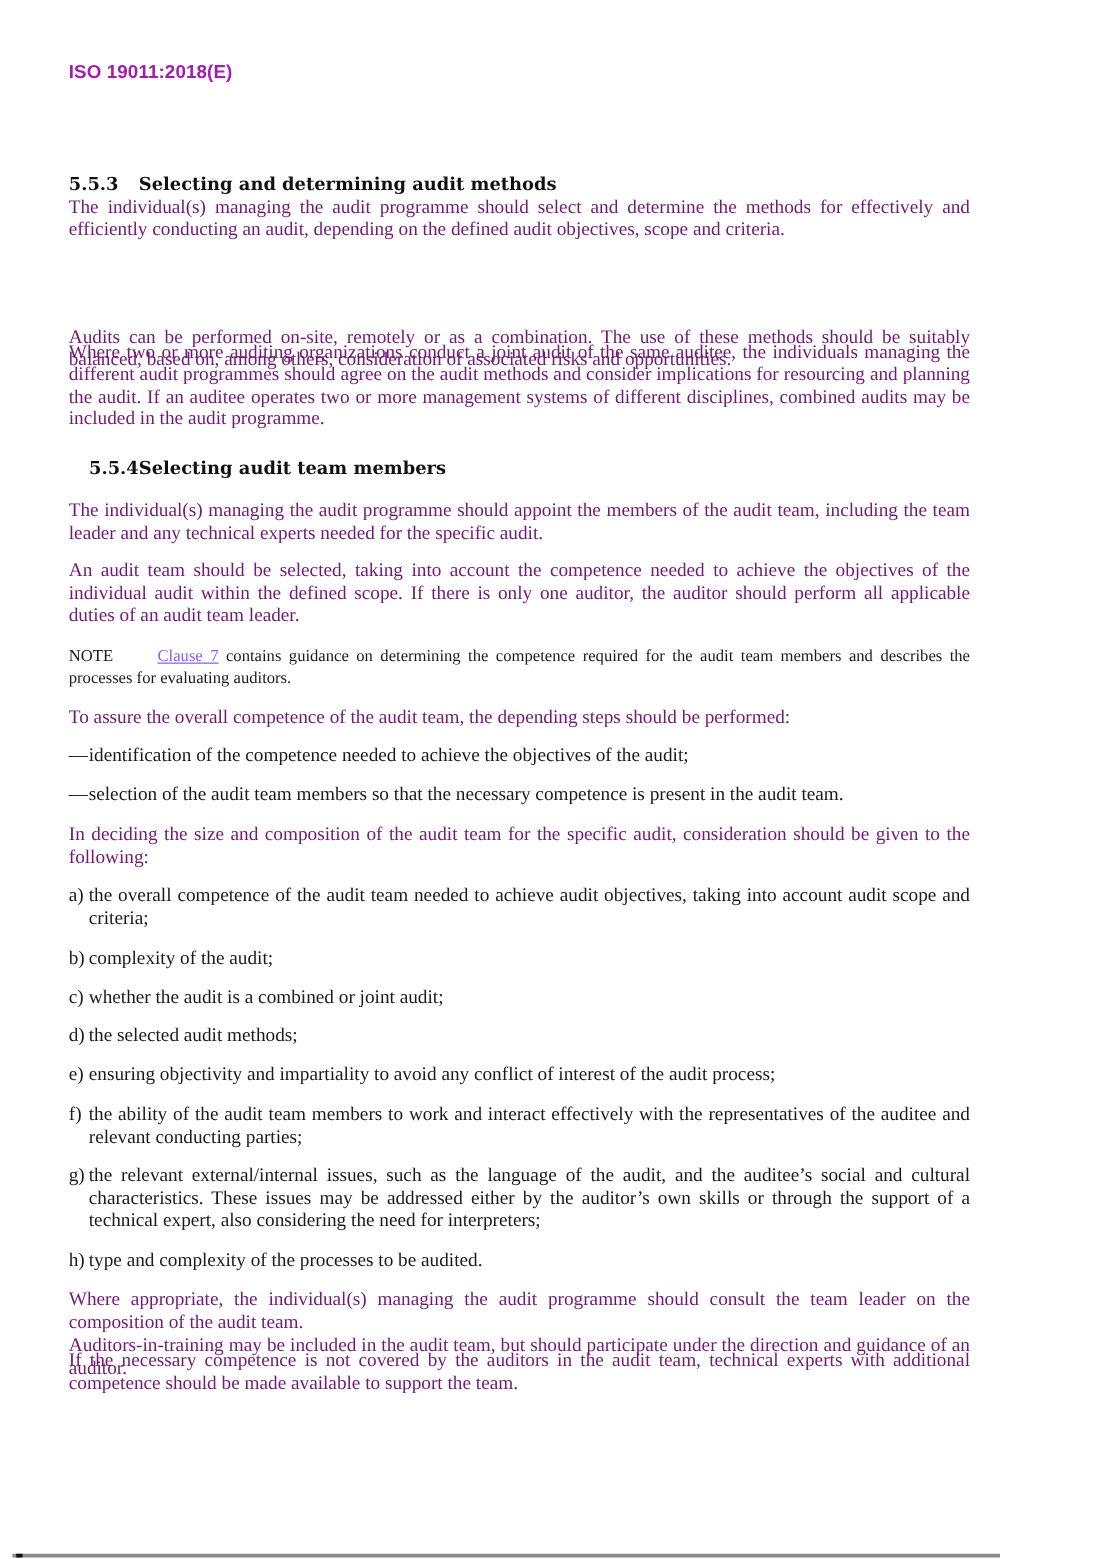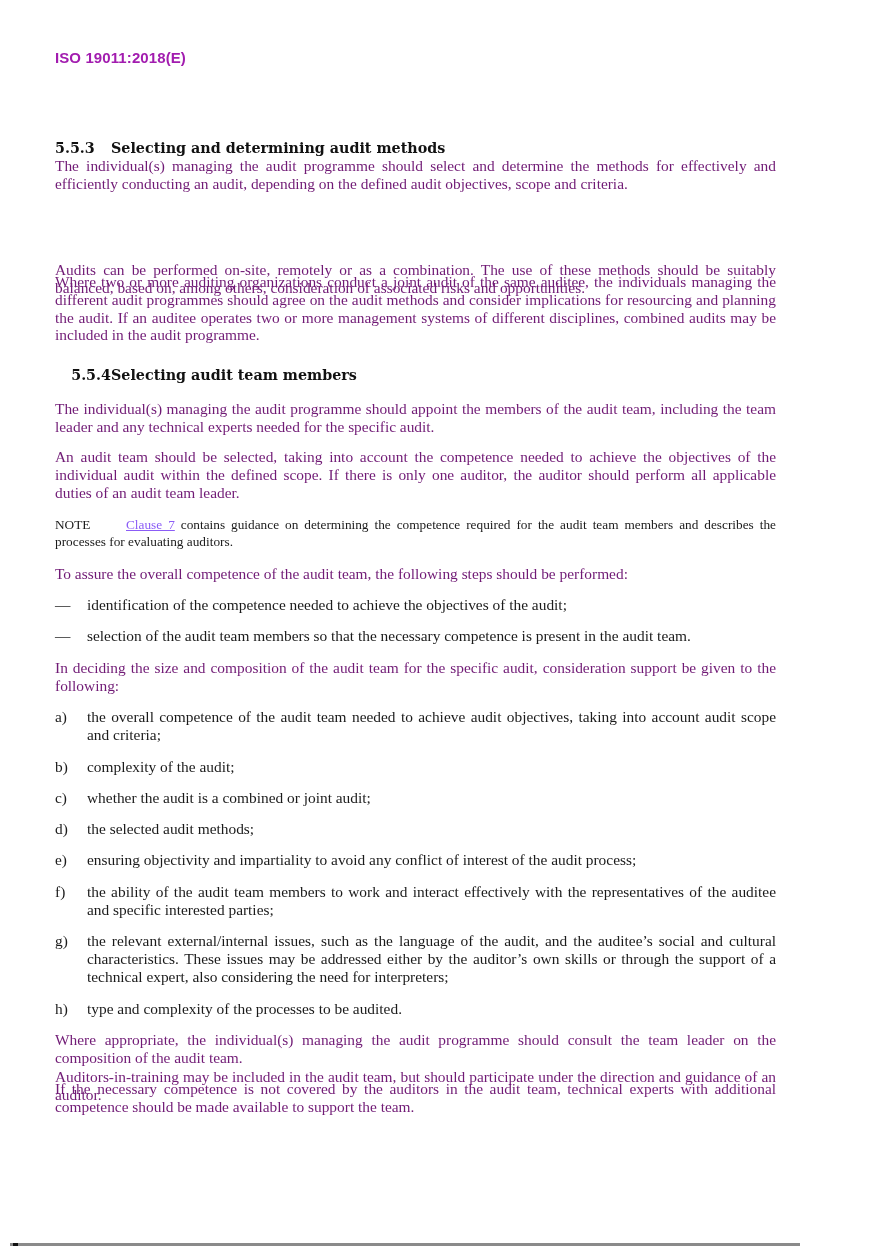--- a/index.html
+++ b/index.html
@@ -72,21 +72,21 @@
       line-height: 17.8px;
       color: #1a1a1a;
     }
     .item .marker {
       position: absolute;
       left: 0;
       top: 0;
     }
     .item .text {
       display: block;
-      margin-left: 32px;
+      margin-left: 16px;
       text-align: justify;
     }
     .scrollbar {
       position: absolute;
       left: 10px;
       top: 1243px;
       width: 790px;
       height: 3px;
       background: #8a8a8a;
     }
@@ -116,32 +116,32 @@
   <span class="num">5.5.4</span><span>Selecting audit team members</span>
 </div>
 
 <div class="para" style="top:400px;">The individual(s) managing the audit programme should appoint the members of the audit team, including the team leader and any technical experts needed for the specific audit.</div>
 <div class="para" style="top:448px;">An audit team should be selected, taking into account the competence needed to achieve the objectives of the individual audit within the defined scope. If there is only one auditor, the auditor should perform all applicable duties of an audit team leader.</div>
 
 <div class="note" style="top:516px;">
   <span class="note-label">NOTE</span><a href="#">Clause 7</a><span> contains guidance on determining the competence required for the audit team members and describes the processes for evaluating auditors.</span>
 </div>
 
-<div class="para" style="top:565px;">To assure the overall competence of the audit team, the following steps should be performed:</div>
+<div class="para" style="top:565px;">To assure the overall competence of the audit team, the depending steps should be performed:</div>
 
 <div class="item" style="top:596px;">
   <span class="marker">—</span>
   <span class="text">identification of the competence needed to achieve the objectives of the audit;</span>
 </div>
 <div class="item" style="top:627px;">
   <span class="marker">—</span>
   <span class="text">selection of the audit team members so that the necessary competence is present in the audit team.</span>
 </div>
 
-<div class="para" style="top:659px;">In deciding the size and composition of the audit team for the specific audit, consideration support be given to the following:</div>
+<div class="para" style="top:659px;">In deciding the size and composition of the audit team for the specific audit, consideration should be given to the following:</div>
 
 <div class="item" style="top:708px;">
   <span class="marker">a)</span>
   <span class="text">the overall competence of the audit team needed to achieve audit objectives, taking into account audit scope and criteria;</span>
 </div>
 <div class="item" style="top:758px;">
   <span class="marker">b)</span>
   <span class="text">complexity of the audit;</span>
 </div>
 <div class="item" style="top:789px;">
@@ -151,21 +151,21 @@
 <div class="item" style="top:820px;">
   <span class="marker">d)</span>
   <span class="text">the selected audit methods;</span>
 </div>
 <div class="item" style="top:851px;">
   <span class="marker">e)</span>
   <span class="text">ensuring objectivity and impartiality to avoid any conflict of interest of the audit process;</span>
 </div>
 <div class="item" style="top:883px;">
   <span class="marker">f)</span>
-  <span class="text">the ability of the audit team members to work and interact effectively with the representatives of the auditee and specific interested parties;</span>
+  <span class="text">the ability of the audit team members to work and interact effectively with the representatives of the auditee and relevant conducting parties;</span>
 </div>
 <div class="item" style="top:932px;">
   <span class="marker">g)</span>
   <span class="text">the relevant external/internal issues, such as the language of the audit, and the auditee’s social and cultural characteristics. These issues may be addressed either by the auditor’s own skills or through the support of a technical expert, also considering the need for interpreters;</span>
 </div>
 <div class="item" style="top:1000px;">
   <span class="marker">h)</span>
   <span class="text">type and complexity of the processes to be audited.</span>
 </div>
 

